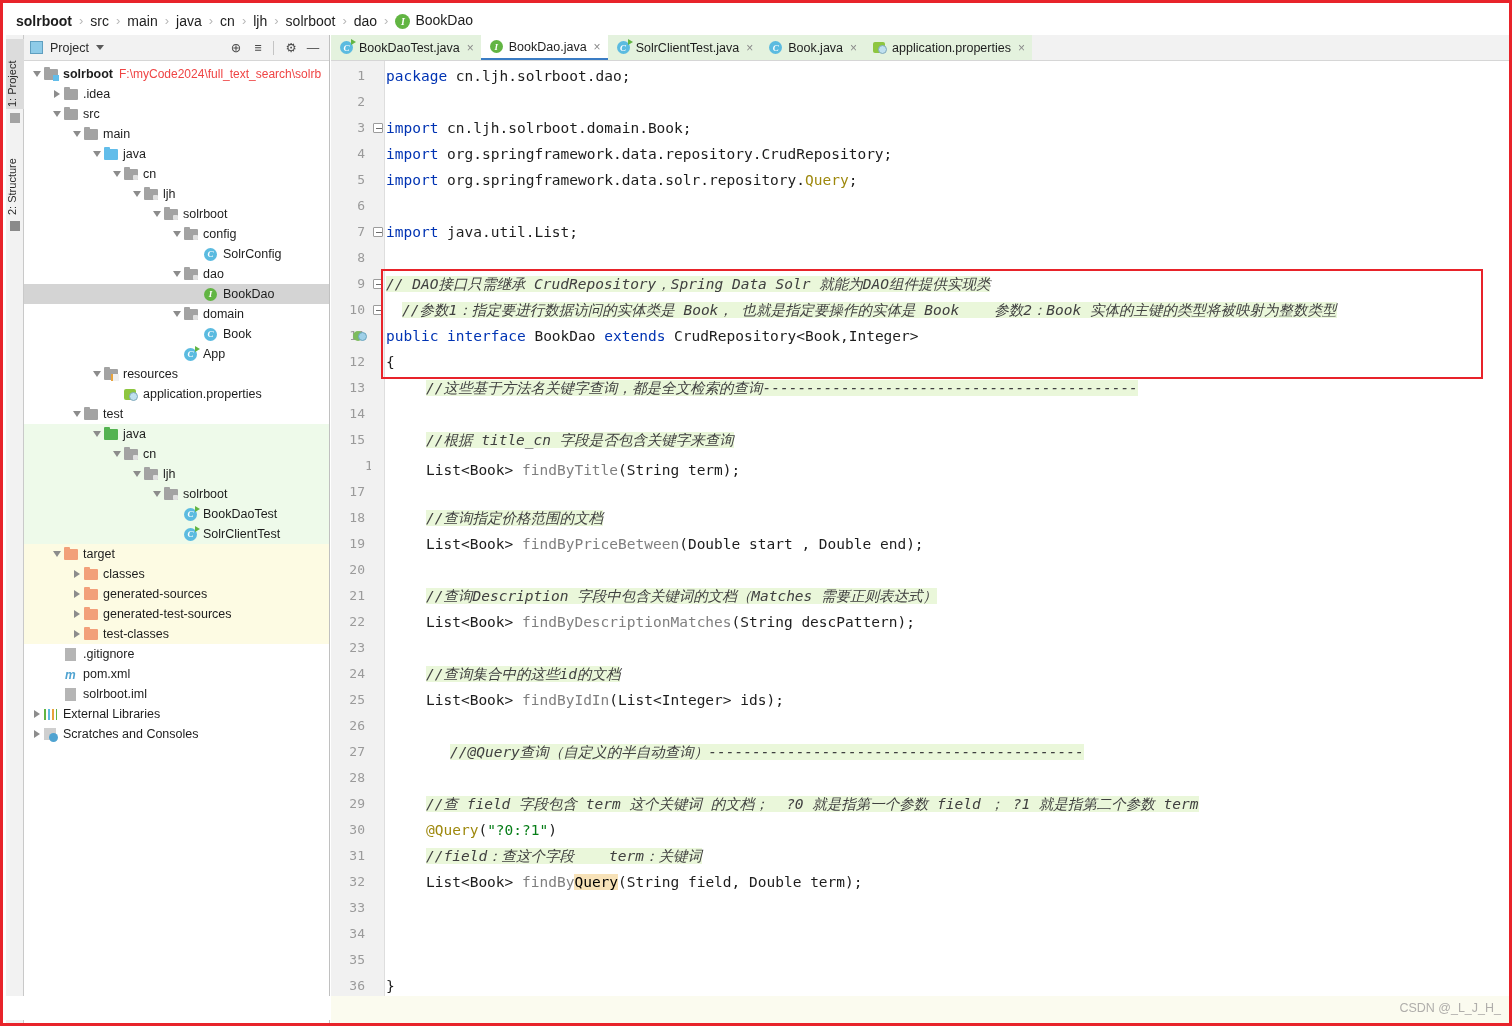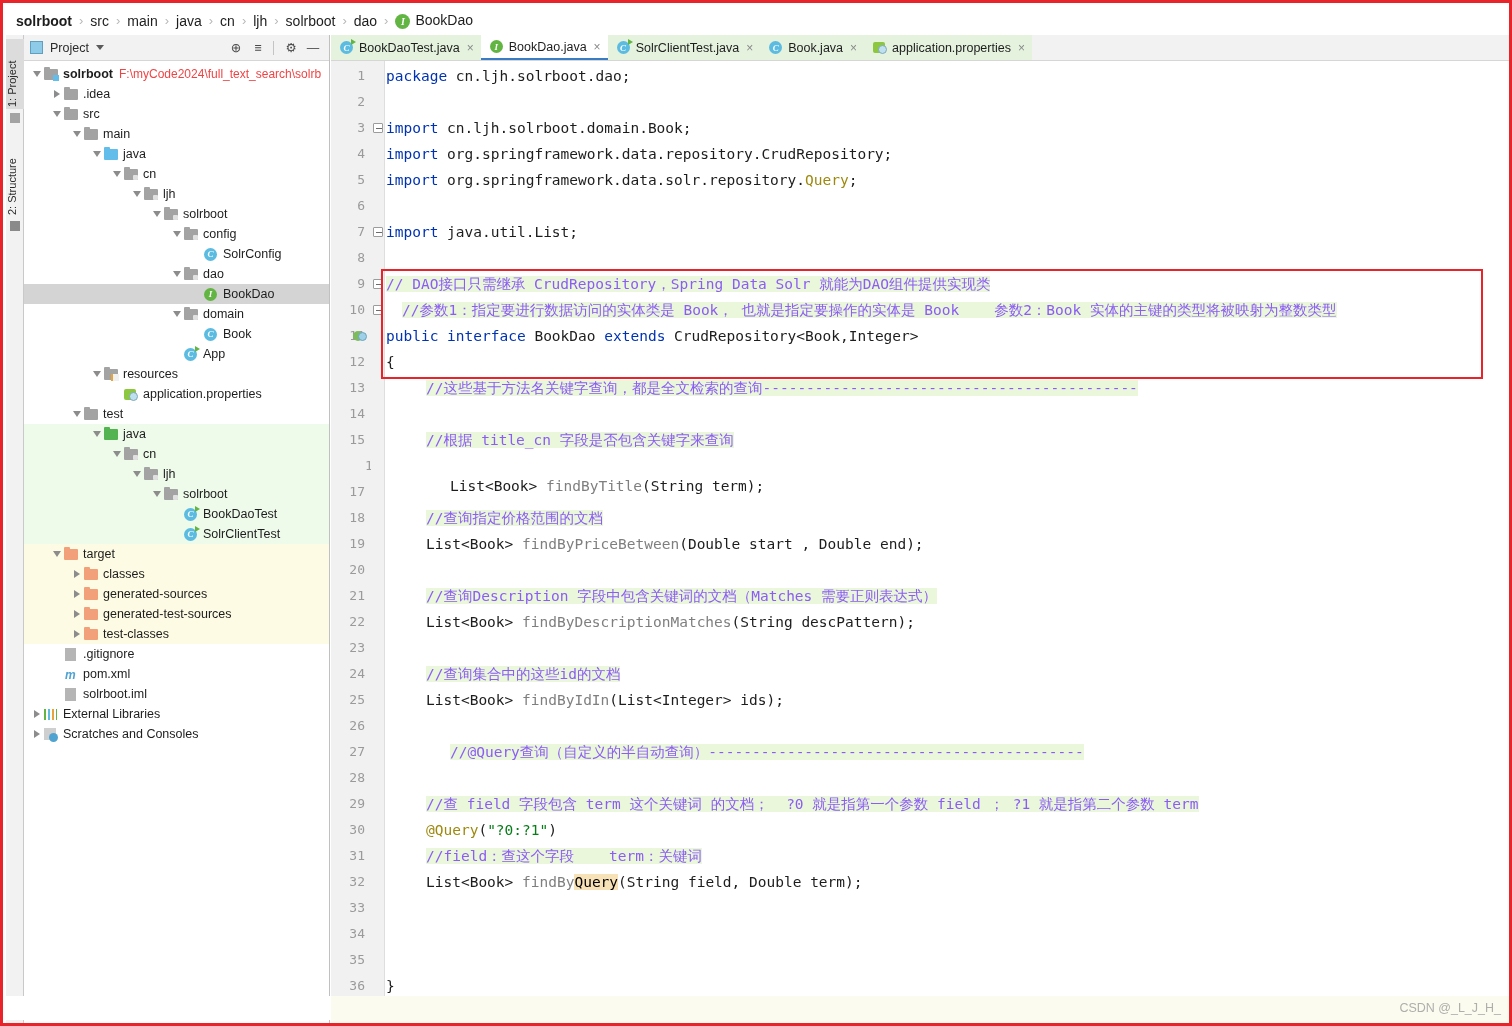--- a/index.html
+++ b/index.html
@@ -301,21 +301,21 @@
     position: absolute; left: 0;
     height: 26px; line-height: 26px;
     white-space: pre;
   }
   .cl.curline { background:#fbfbef; left:-55px; padding-left:55px; right:0; }
   .kw { color: #0033b3; font-weight: normal; }
   .pl { color: #1d1d1d; }
   .mth { color: #7f7f7f; }
   .ann { color: #9e880d; }
   .str { color: #067d17; }
-  .cmt { color: #8b5cf6; background: #eaf7da; }
+  .cmt { color: #404040; background: #eaf7da; font-style: italic; }
   .hl-usage { background: #f7e2b8; }
 
   
   #annot-box {
     position: absolute;
     left: 378px; top: 266px;
     width: 1102px; height: 110px;
     border: 2px solid #e8232a;
     pointer-events: none;
   }
@@ -765,21 +765,21 @@
           <div class="cl" style="top: 132px; padding-left: 0px;"></div>
           <div class="cl" style="top: 158px; padding-left: 0px;"><span class="kw">import </span><span class="pl">java.util.List;</span></div>
           <div class="cl" style="top: 184px; padding-left: 0px;"></div>
           <div class="cl" style="top: 210px; padding-left: 0px;"><span class="cmt">// DAO接口只需继承 CrudRepository，Spring Data Solr 就能为DAO组件提供实现类</span></div>
           <div class="cl" style="top: 236px; padding-left: 16px;"><span class="cmt">//参数1：指定要进行数据访问的实体类是 Book， 也就是指定要操作的实体是 Book    参数2：Book 实体的主键的类型将被映射为整数类型</span></div>
           <div class="cl" style="top: 262px; padding-left: 0px;"><span class="kw">public interface </span><span class="pl">BookDao </span><span class="kw">extends </span><span class="pl">CrudRepository&lt;Book,Integer&gt;</span></div>
           <div class="cl" style="top: 288px; padding-left: 0px;"><span class="pl">{</span></div>
           <div class="cl" style="top: 314px; padding-left: 40px;"><span class="cmt">//这些基于方法名关键字查询，都是全文检索的查询-------------------------------------------</span></div>
           <div class="cl" style="top: 340px; padding-left: 0px;"></div>
           <div class="cl" style="top: 366px; padding-left: 40px;"><span class="cmt">//根据 title_cn 字段是否包含关键字来查询</span></div>
-          <div class="cl" style="top: 412px; padding-left: 64px;"><span class="pl">List&lt;Book&gt; </span><span class="mth">findByTitle</span><span class="pl">(String term);</span></div>
+          <div class="cl" style="top: 396px; padding-left: 40px;"><span class="pl">List&lt;Book&gt; </span><span class="mth">findByTitle</span><span class="pl">(String term);</span></div>
           <div class="cl" style="top: 418px; padding-left: 0px;"></div>
           <div class="cl" style="top: 444px; padding-left: 40px;"><span class="cmt">//查询指定价格范围的文档</span></div>
           <div class="cl" style="top: 470px; padding-left: 40px;"><span class="pl">List&lt;Book&gt; </span><span class="mth">findByPriceBetween</span><span class="pl">(Double start , Double end);</span></div>
           <div class="cl" style="top: 496px; padding-left: 0px;"></div>
           <div class="cl" style="top: 522px; padding-left: 40px;"><span class="cmt">//查询Description 字段中包含关键词的文档（Matches 需要正则表达式）</span></div>
           <div class="cl" style="top: 548px; padding-left: 40px;"><span class="pl">List&lt;Book&gt; </span><span class="mth">findByDescriptionMatches</span><span class="pl">(String descPattern);</span></div>
           <div class="cl" style="top: 574px; padding-left: 0px;"></div>
           <div class="cl" style="top: 600px; padding-left: 40px;"><span class="cmt">//查询集合中的这些id的文档</span></div>
           <div class="cl" style="top: 626px; padding-left: 40px;"><span class="pl">List&lt;Book&gt; </span><span class="mth">findByIdIn</span><span class="pl">(List&lt;Integer&gt; ids);</span></div>
           <div class="cl" style="top: 652px; padding-left: 0px;"></div>

